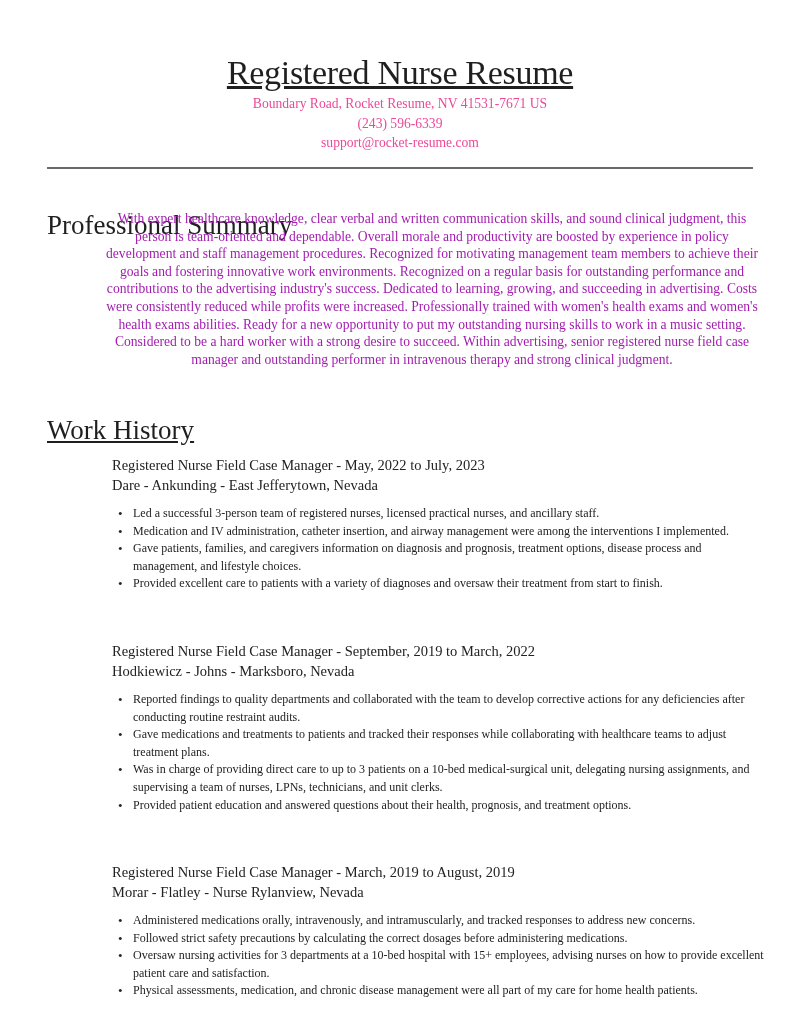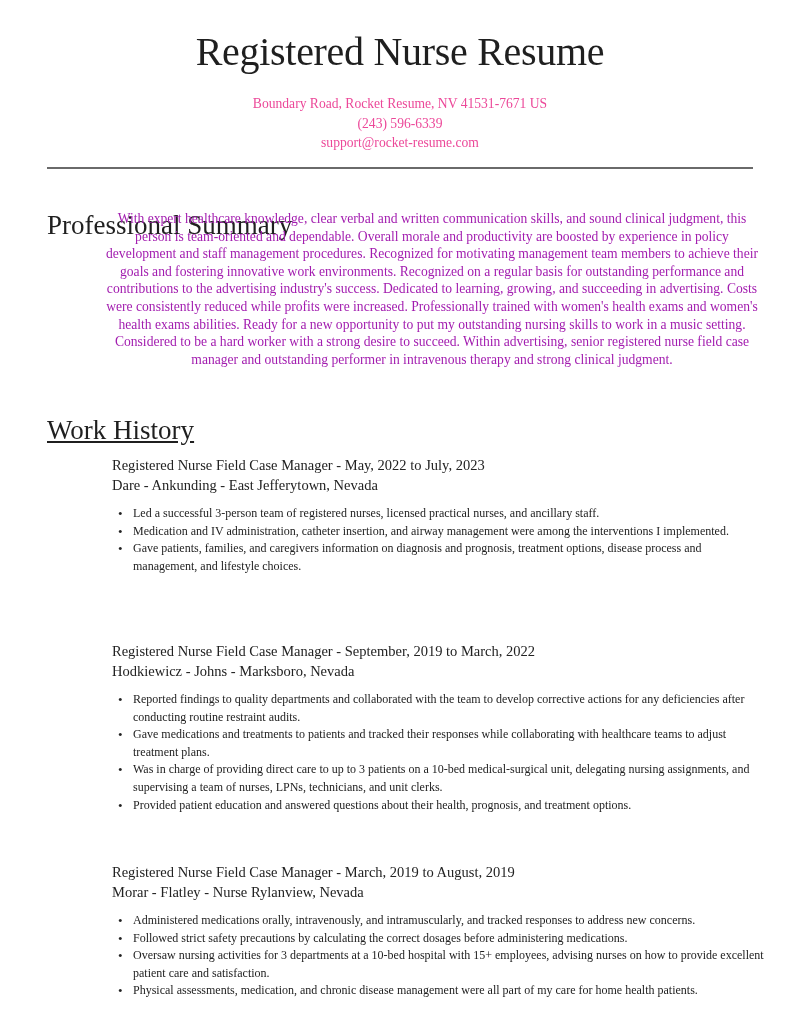--- a/index.html
+++ b/index.html
@@ -1,19 +1,19 @@
 <!DOCTYPE html>
 <html><head>
 <meta charset="utf-8">
 <style>
   * { box-sizing: border-box; margin: 0; padding: 0; }
   html, body { width: 800px; height: 1035px; background: #ffffff; overflow: hidden; }
   body { font-family: "DejaVu Serif", "Liberation Serif", serif; color: #222222; }
   .page { position: relative; width: 800px; height: 1035px; }
-  .title { position: absolute; top: 28px; left: 0; width: 800px; text-align: center; font-size: 40px; font-weight: normal; letter-spacing: -0.3px; color: #1f1f1f; font-family: "Liberation Serif", "DejaVu Serif", serif; }
+  .title { position: absolute; top: 54px; left: 0; width: 800px; text-align: center; font-size: 34px; font-weight: normal; letter-spacing: -0.3px; color: #1f1f1f; font-family: "Liberation Serif", "DejaVu Serif", serif; text-decoration: underline; }
   .contact { position: absolute; top: 94px; left: 0; width: 800px; text-align: center; font-size: 13.6px; line-height: 19.5px; font-family: "Liberation Serif", "DejaVu Serif", serif; color: #ec4899; }
   .rule { position: absolute; top: 167px; left: 47px; width: 706px; height: 2px; background: #6a6a6a; }
   .h2 { position: absolute; left: 47px; font-size: 27px; font-weight: normal; color: #1f1f1f; font-family: "Liberation Serif", "DejaVu Serif", serif; }
   .summary { position: absolute; top: 210px; left: 106px; width: 652px; font-size: 13.6px; line-height: 17.6px; font-family: "Liberation Serif", "DejaVu Serif", serif; color: #a21caf; text-align: center; }
   .job { position: absolute; left: 112px; width: 652px; font-family: "Liberation Serif", "DejaVu Serif", serif; color: #222; }
   .job .line { font-size: 14.5px; line-height: 20px; }
   .job ul { list-style: none; margin-top: 10px; }
   .job li { position: relative; padding-left: 21px; font-size: 12px; line-height: 17.6px; }
   .job li::before { content: "\2022"; position: absolute; left: 6px; top: 0; font-size: 13px; }
 </style>
@@ -34,20 +34,21 @@
 
   <h2 class="h2" style="top:415px;text-decoration:underline;">Work History</h2>
 
   <div class="job" style="top:455px;">
     <div class="line">Registered Nurse Field Case Manager - May, 2022 to July, 2023</div>
     <div class="line">Dare - Ankunding - East Jefferytown, Nevada</div>
     <ul>
       <li>Led a successful 3-person team of registered nurses, licensed practical nurses, and ancillary staff.</li>
       <li>Medication and IV administration, catheter insertion, and airway management were among the interventions I implemented.</li>
       <li>Gave patients, families, and caregivers information on diagnosis and prognosis, treatment options, disease process and management, and lifestyle choices.</li>
+      <li>Provided excellent care to patients with a variety of diagnoses and oversaw their treatment from start to finish.</li>
     </ul>
   </div>
 
   <div class="job" style="top:641px;">
     <div class="line">Registered Nurse Field Case Manager - September, 2019 to March, 2022</div>
     <div class="line">Hodkiewicz - Johns - Marksboro, Nevada</div>
     <ul>
       <li>Reported findings to quality departments and collaborated with the team to develop corrective actions for any deficiencies after conducting routine restraint audits.</li>
       <li>Gave medications and treatments to patients and tracked their responses while collaborating with healthcare teams to adjust treatment plans.</li>
       <li>Was in charge of providing direct care to up to 3 patients on a 10-bed medical-surgical unit, delegating nursing assignments, and supervising a team of nurses, LPNs, technicians, and unit clerks.</li>

